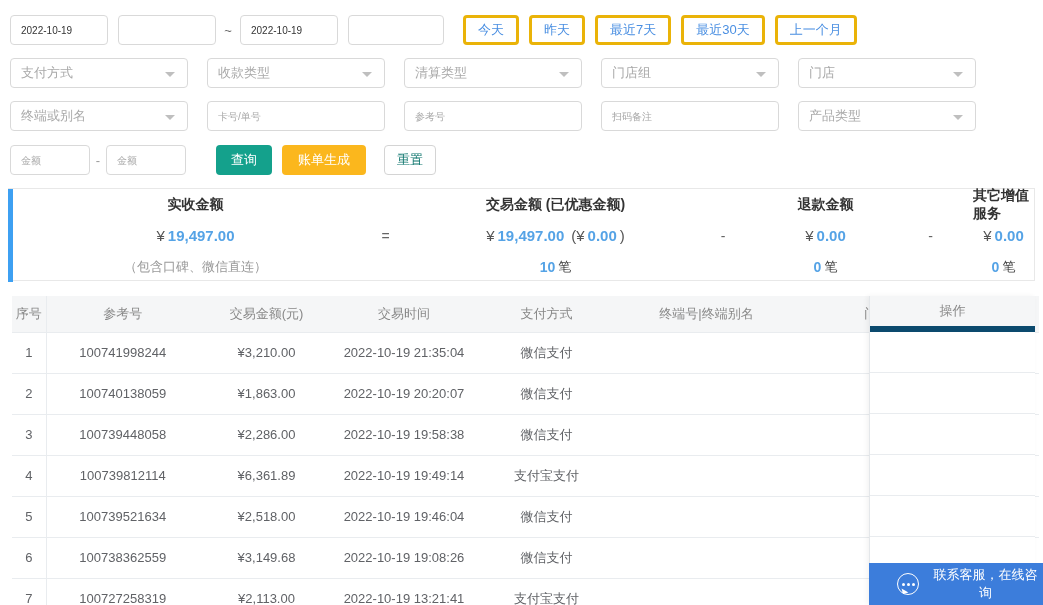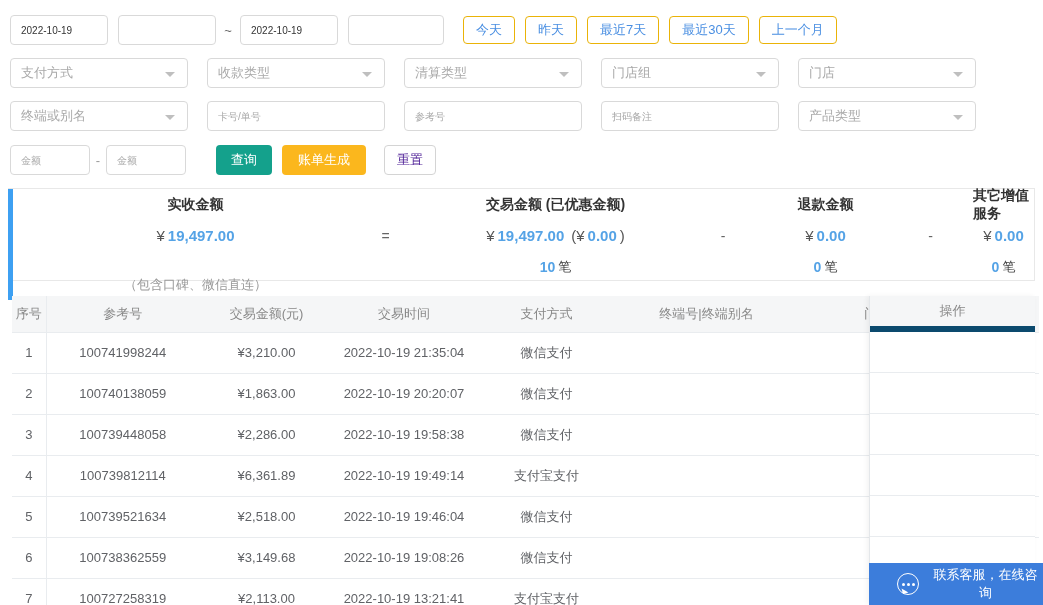--- a/index.html
+++ b/index.html
@@ -20,21 +20,21 @@
     padding:0 10px; font-size:10px; color:#333; outline:none; background:#fff;
     font-family:inherit;
   }
   input.box::placeholder { color:#a9a9a9; }
   .w98 { width:98px; } .w96 { width:96px; } .w80 { width:80px; }
 
   .tilde { width:24px; text-align:center; color:#666; }
 
   .quick-btns { display:flex; gap:10px; margin-left:19px; }
   .qbtn {
-    height:28px; padding:12px 12px; background:#fff; border:1px solid #eab308;
+    height:28px; padding:12px 12px; background:#fff; border:3px solid #eab308;
     color:#4a8fe2; border-radius:4px; font-size:13px; cursor:pointer;
     display:inline-flex; align-items:center; font-family:inherit;
   }
 
   .sel {
     position:relative; width:178px; height:30px; border:1px solid #d9d9d9;
     border-radius:4px; background:#fff; display:flex; align-items:center;
     padding:0 26px 0 10px; color:#a9a9a9; cursor:pointer;
   }
   .sel::after {
@@ -44,38 +44,38 @@
   }
   .sel + .sel, .sel + input.fw, input.fw + .sel, input.fw + input.fw { margin-left:19px; }
   input.fw { width:178px; }
 
   .dash-sep { width:16px; text-align:center; color:#999; }
 
   .btn { height:30px; border:none; border-radius:4px; font-size:13px;
          cursor:pointer; font-family:inherit; }
   .btn-search { width:56px; background:#14a18c; color:#fff; margin-left:30px; }
   .btn-bill   { width:84px; background:#fbb71d; color:#fff; margin-left:10px; }
-  .btn-reset  { width:52px; background:#fff; color:#4c1d95; border:1px solid #d4d4d4; margin-left:18px; }
+  .btn-reset  { width:52px; background:#fff; color:#0f766e; border:1px solid #d4d4d4; margin-left:18px; }
 
   
   .summary {
     position:absolute; top:188px; left:8px; width:1027px; height:93px;
     background:#fff; border:1px solid #e8e8e8; border-left:none;
     display:grid; grid-template-columns:5px 330px 50px 290px 45px 160px 50px 1fr;
   }
   .sum-bar { background:#3da0f2; grid-row:1; }
   .sum-col, .sum-op { display:flex; flex-direction:column; }
   .sum-col > div, .sum-op > div {
     height:31px; display:flex; align-items:center; justify-content:center; gap:3px;padding-left:35px;
   }
   .sum-label { font-weight:bold; font-size:14px; color:#333; }
   .sum-amount { font-size:15px; }
   .sum-amount .cur { color:#555; }
   .sum-amount .val { color:#55a3e6; font-weight:bold; }
-  .sum-note { font-size:13px; color:#999;margin-top:18px; }
+  .sum-note { font-size:13px; color:#999; }
   .sum-count .val { color:#55a3e6; font-weight:bold; font-size:14px; }
   .sum-count .unit { color:#444; font-size:13px; }
   .sum-op { color:#666; font-size:14px; }
 
   
   .table-wrap {
     position:absolute; top:296px; left:12px; width:1027px; height:309px;
     overflow:hidden; background:#fff;
   }
   table { border-collapse:collapse; table-layout:fixed; width:1029px; }

